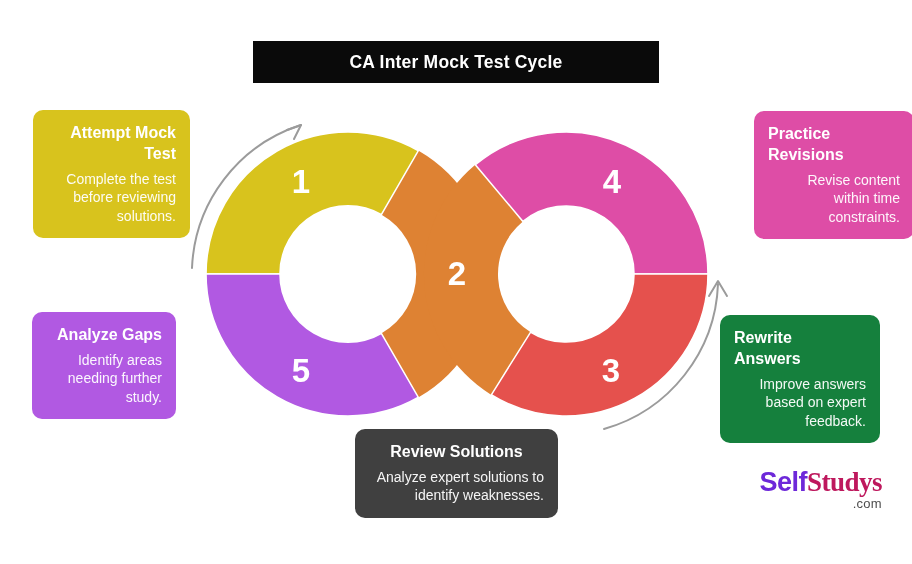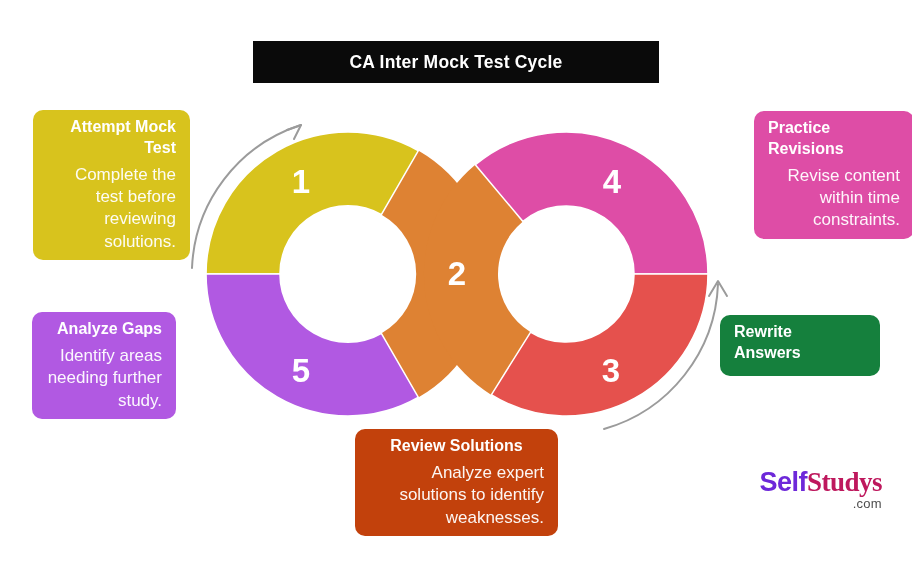--- a/index.html
+++ b/index.html
@@ -7,24 +7,24 @@
         font-family:"Liberation Sans",sans-serif;}
   #diagram{position:absolute;left:0;top:0;}
   .seg{stroke:#fff;stroke-width:1.6px;}
   .band-stroke{stroke:#fff;stroke-width:3px;}
   .num{font-family:"Liberation Sans",sans-serif;font-size:33px;font-weight:bold;
        fill:#fff;text-anchor:middle;}
   .arrow{fill:none;stroke-width:2px;stroke-linecap:round;stroke-linejoin:round;}
   .title-bar{position:absolute;left:253px;top:41px;width:406px;height:42px;
              color:#fff;font-size:17.5px;font-weight:bold;text-align:center;
              line-height:42px;letter-spacing:.2px;}
-  .card{position:absolute;border-radius:10px;color:#fff;padding:7px 14px;
+  .card{position:absolute;border-radius:10px;color:#fff;padding:13px 14px;
         box-sizing:border-box;}
   .card-title{font-weight:bold;font-size:16px;line-height:1.3;margin-bottom:5px;}
-  .card-desc{font-size:17px;line-height:1.32;color:rgba(255,255,255,.95);text-align:right;}
+  .card-desc{font-size:14px;line-height:1.32;color:rgba(255,255,255,.95);text-align:right;}
   .align-right{text-align:right;}
   .align-center{text-align:center;}
   .align-left{text-align:left;}
   .narrow-title .card-title{max-width:104px;}
   .logo{position:absolute;right:30px;top:468px;text-align:right;}
   .logo-main{font-size:27px;font-weight:bold;letter-spacing:-.5px;line-height:1.1;}
   .logo-suffix{font-size:13px;margin-top:-2px;letter-spacing:.3px;}
 </style>
 </head>
 <body>
@@ -67,32 +67,33 @@
   <div class="card align-right" style="left: 33px; top: 110px; width: 157px; background: rgb(216, 195, 29);">
     <div class="card-title">Attempt Mock Test</div>
     <div class="card-desc">Complete the test before reviewing solutions.</div>
   </div>
 
   <div class="card align-right" style="left: 32px; top: 312px; width: 144px; background: rgb(177, 89, 226);">
     <div class="card-title">Analyze Gaps</div>
     <div class="card-desc">Identify areas needing further study.</div>
   </div>
 
-  <div class="card align-center" style="left: 355px; top: 429px; width: 203px; background: #c2410c;">
+  <div class="card align-center" style="left: 355px; top: 429px; width: 203px; background: #404040;">
     <div class="card-title">Review Solutions</div>
     <div class="card-desc">Analyze expert solutions to identify weaknesses.</div>
   </div>
 
   <div class="card align-left narrow-title" style="left: 754px; top: 111px; width: 160px; background: rgb(222, 77, 166);">
     <div class="card-title">Practice Revisions</div>
     <div class="card-desc">Revise content within time constraints.</div>
   </div>
 
   <div class="card align-left narrow-title" style="left: 720px; top: 315px; width: 160px; background: #15803d;">
     <div class="card-title">Rewrite Answers</div>
+    <div class="card-desc">Improve answers based on expert feedback.</div>
   </div>
 
   <div class="logo">
     <div class="logo-main"><span style="color: #6d28d9;">Self</span><span style="color: #be185d; font-family: Liberation Serif, serif;">Studys</span></div>
     <div class="logo-suffix" style="color: rgb(77, 77, 77);">.com</div>
   </div>
 
 </div>
 
 </body></html>

